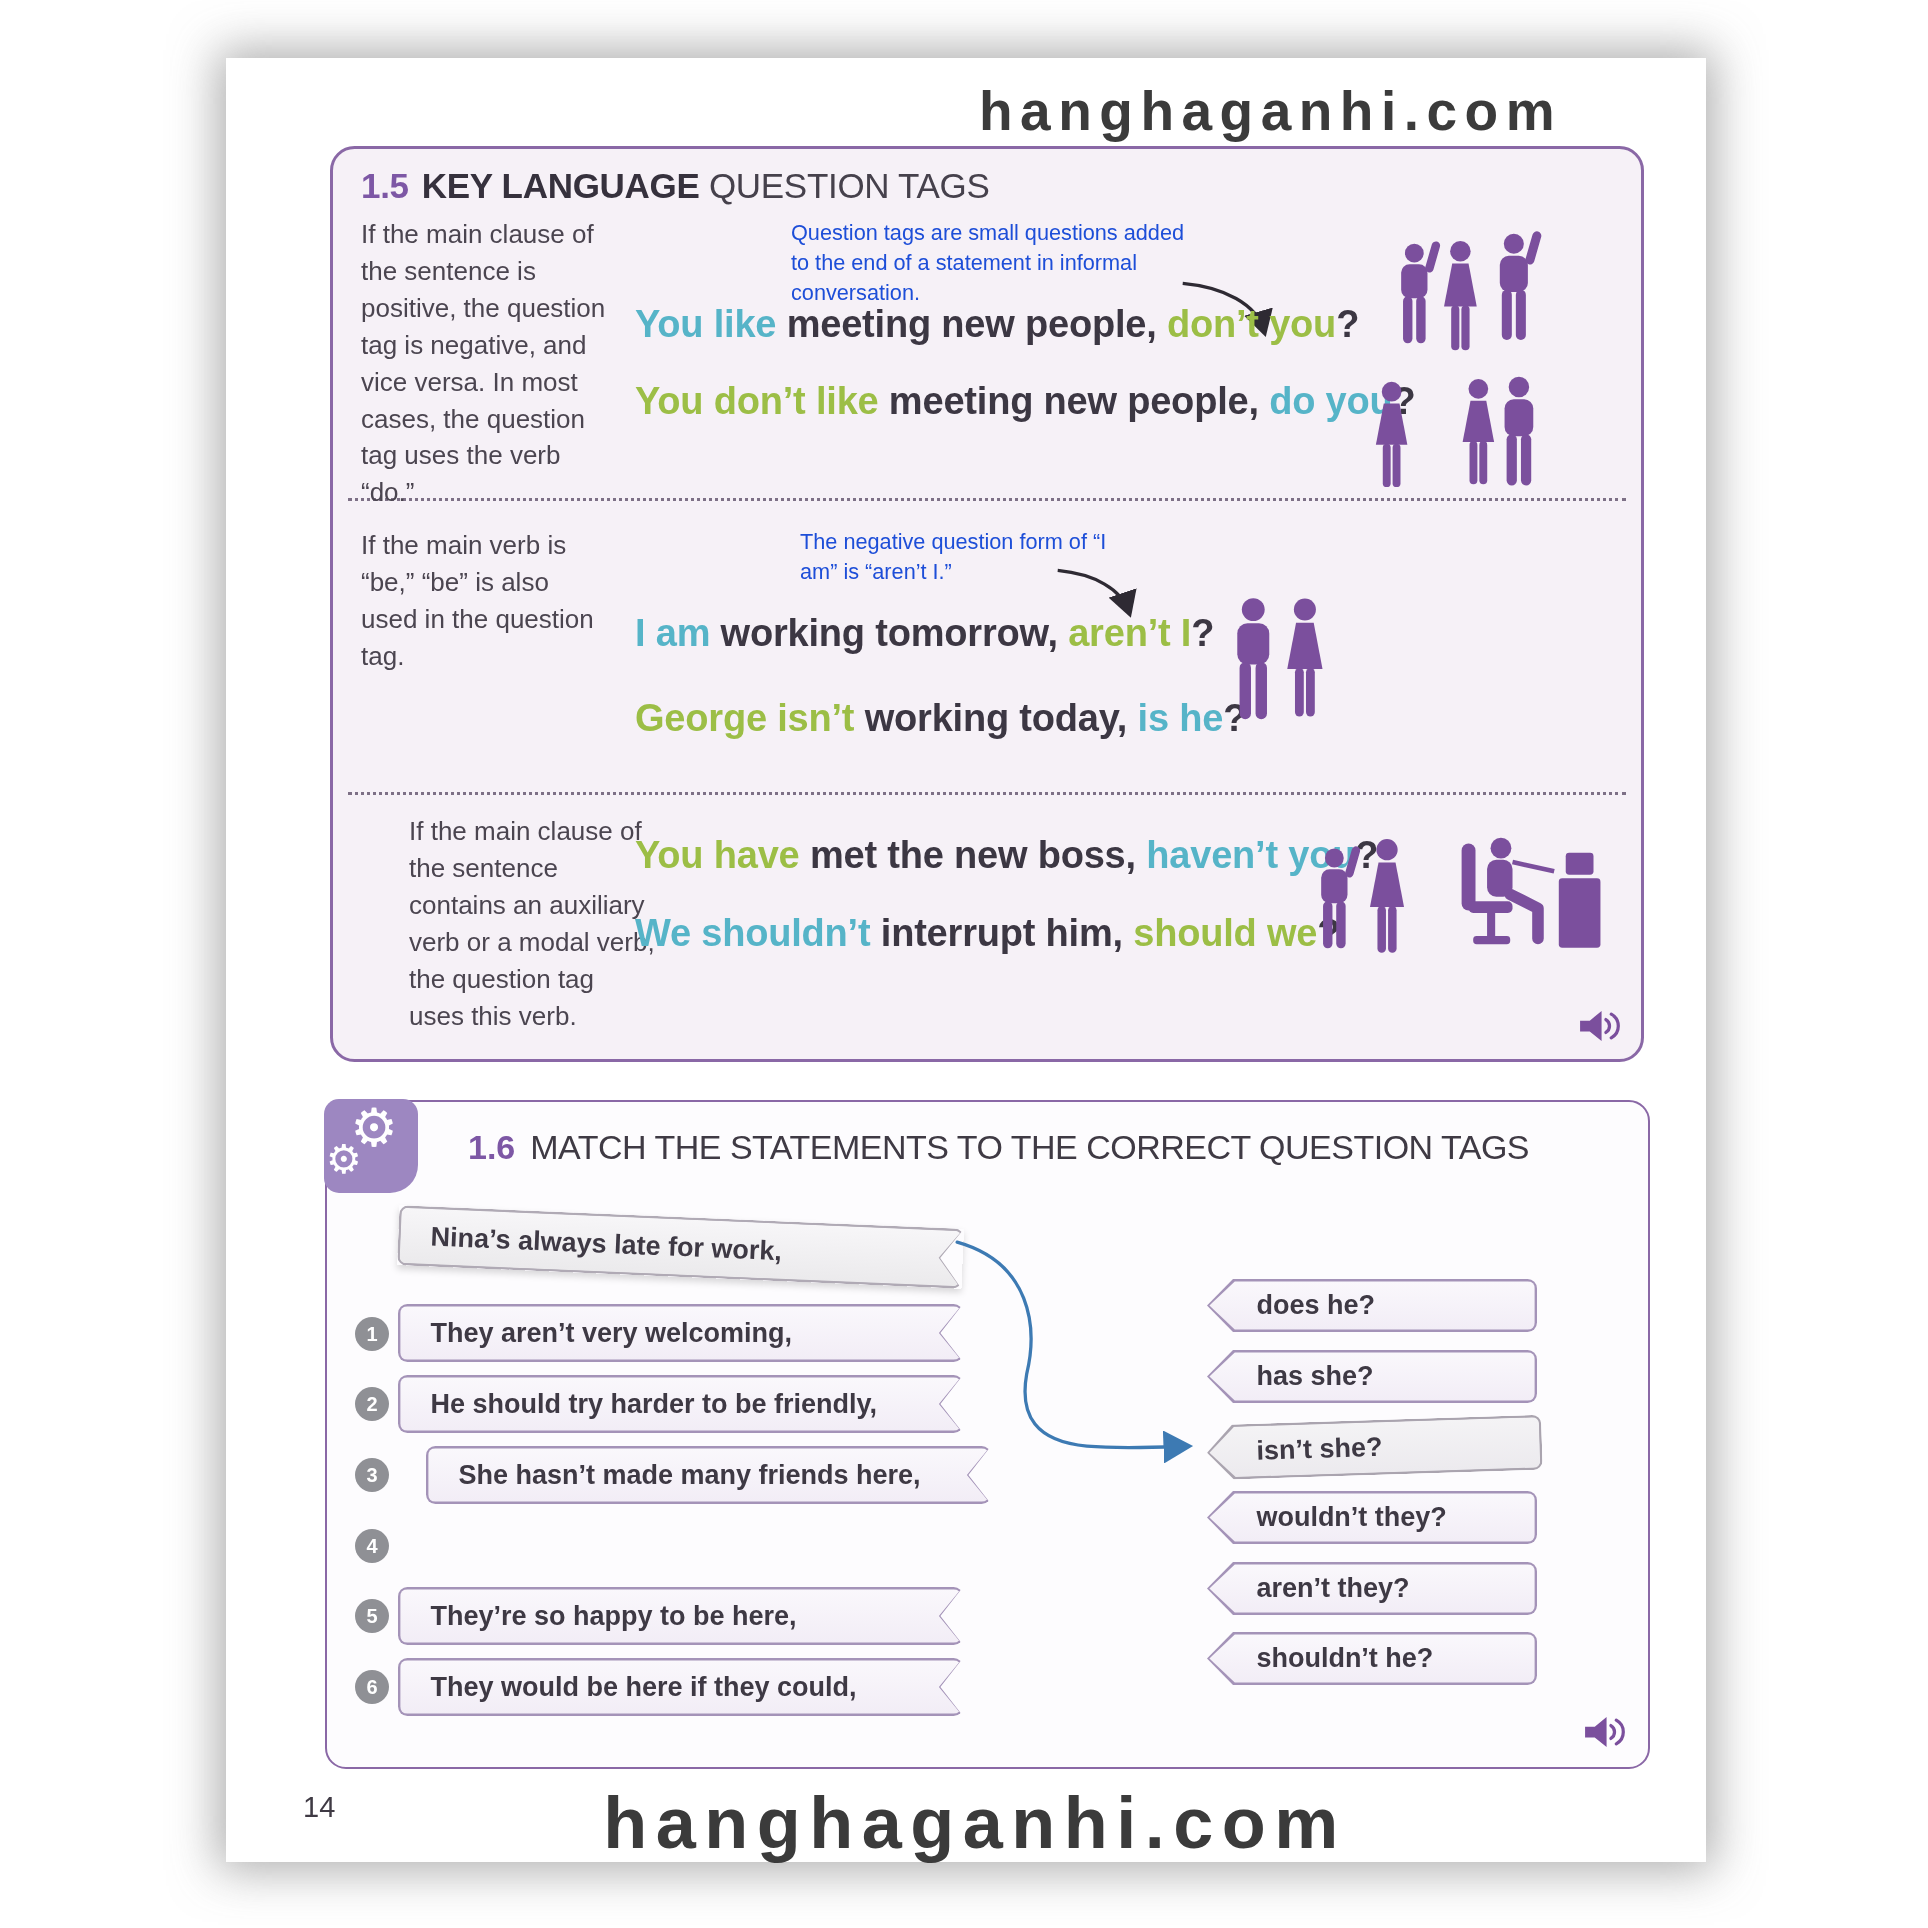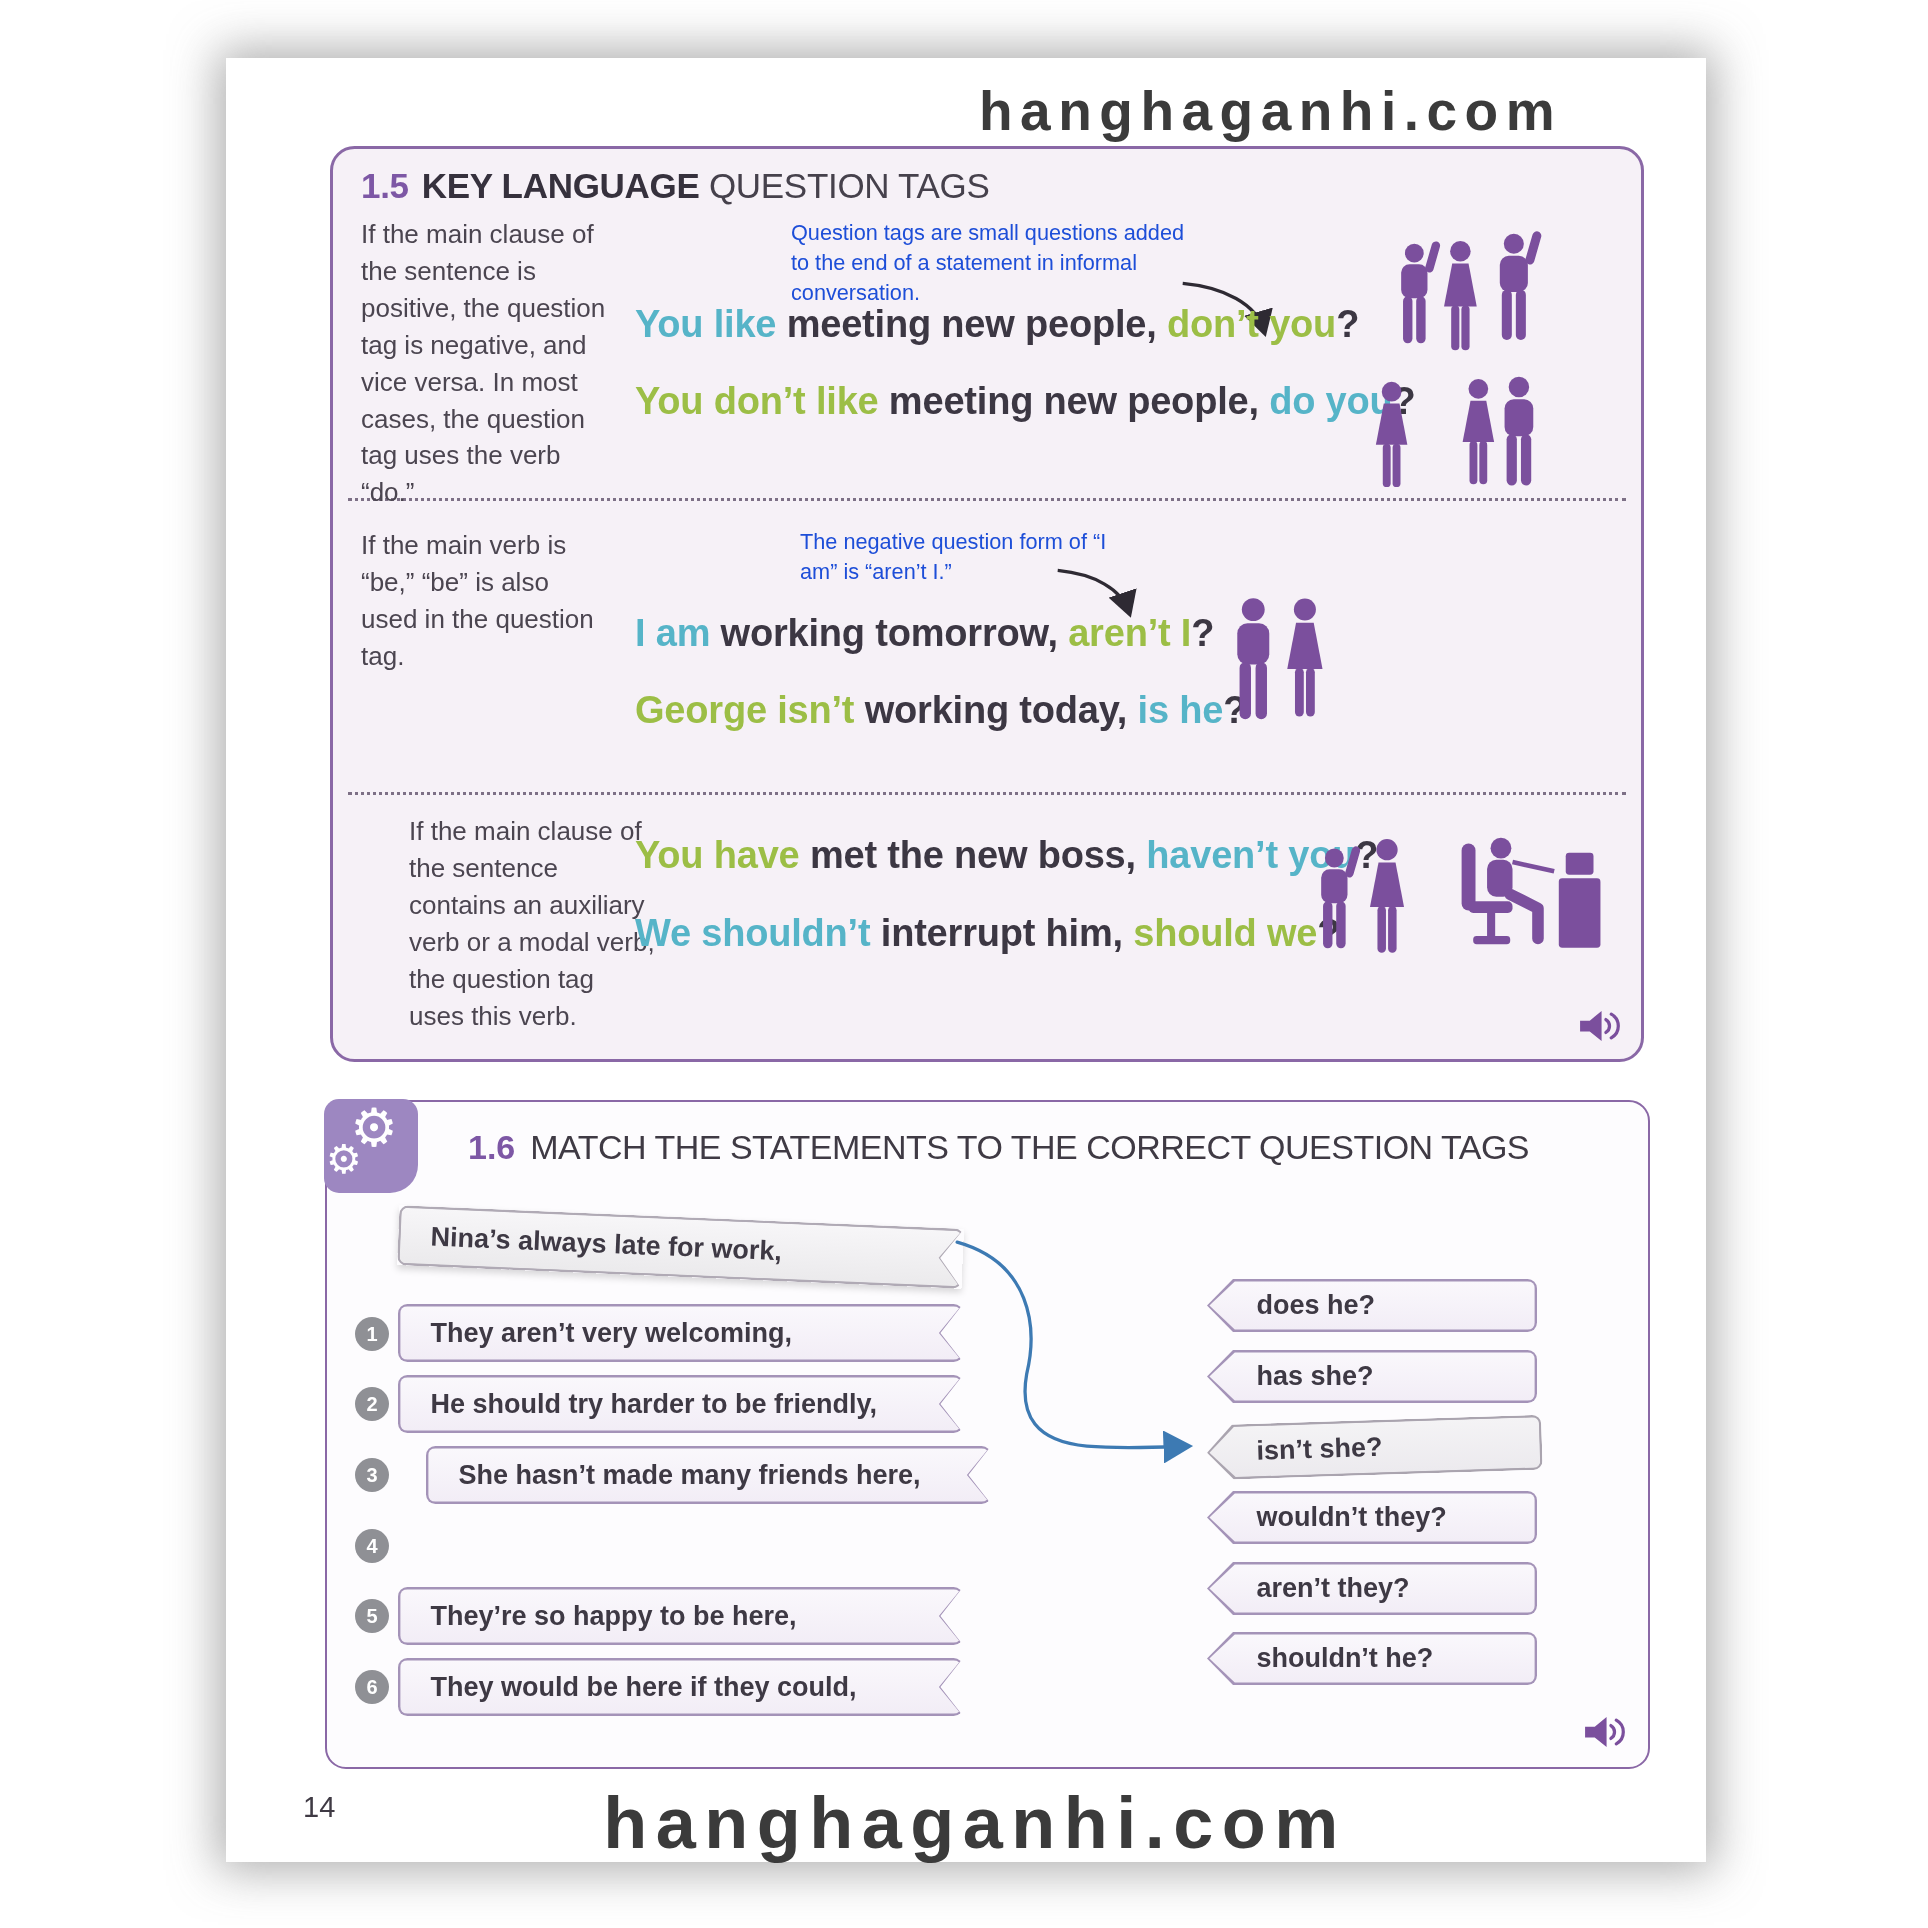--- a/index.html
+++ b/index.html
@@ -152,21 +152,21 @@
         <defs>
             <marker id="ah2" markerWidth="9" markerHeight="9" refX="6" refY="4.5" orient="auto">
               <path d="M0,0 L8,4.5 L0,9 z" fill="#2e2a33"></path>
             </marker>
           </defs>
         <path d="M8,8 C48,12 76,28 84,52" stroke="#2e2a33" stroke-width="3.5" fill="none" marker-end="url(#ah2)"></path>
       </svg>
       <div class="sent" style="left:287px;top:111px;">
         <span style="color: rgb(86, 180, 200);">I am </span><span style="color: rgb(60, 55, 67);">working tomorrow, </span><span style="color: rgb(156, 190, 70);">aren’t I</span><span style="color: rgb(60, 55, 67);">?</span>
       </div>
-      <div class="sent" style="left:287px;top:188px;">
+      <div class="sent" style="left:287px;top:196px;">
         <span style="color: rgb(156, 190, 70);">George isn’t </span><span style="color: rgb(60, 55, 67);">working today, </span><span style="color: rgb(86, 180, 200);">is he</span><span style="color: rgb(60, 55, 67);">?</span>
       </div>
       <svg class="icon-group" style="left: 879px; top: 83px; color: rgb(123, 79, 157);" width="122" height="155" fill="currentColor" viewBox="0 0 130 165">
         <use href="#sym-man" x="0" y="4" width="56" height="156"></use>
         <use href="#sym-woman" x="56" y="0" width="54" height="160"></use>
       </svg>
     </div>
 
     <div class="p15-row row3">
       <div class="note" style="top:17px;margin-left:48px;">If the main clause of the sentence contains an auxiliary verb or a modal verb, the question tag uses this verb.</div>

